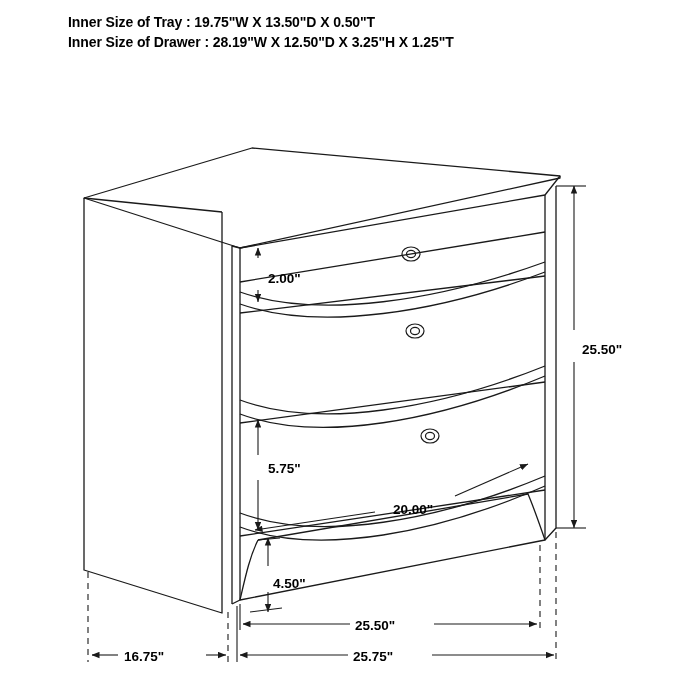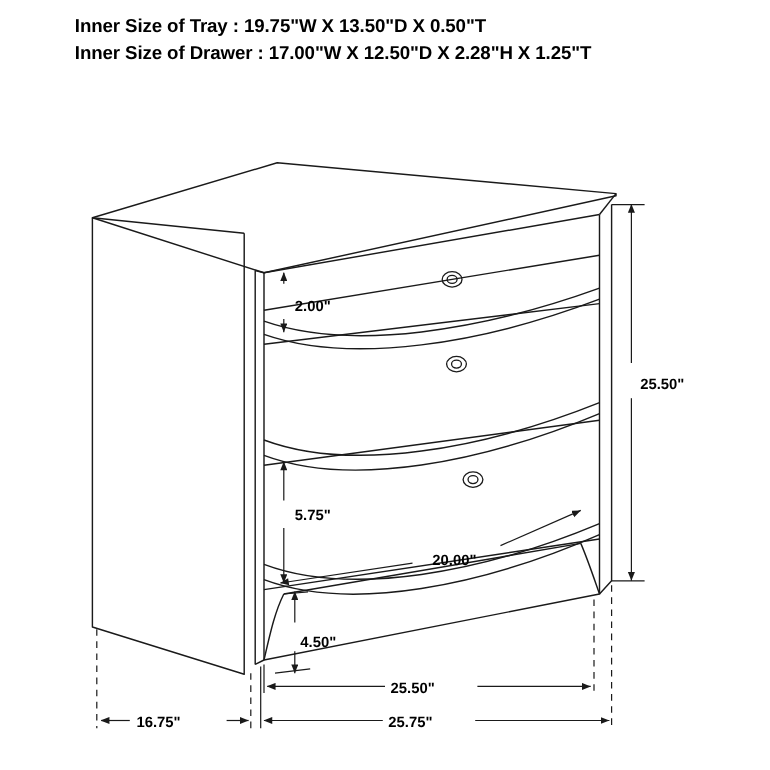--- a/index.html
+++ b/index.html
@@ -17,21 +17,21 @@
   }
   #page {
     position: relative;
     width: 700px;
     height: 700px;
   }
   .spec-block {
     position: absolute;
     left: 68px;
     top: 12px;
-    font-size: 17px;
+    font-size: 14px;
     font-weight: bold;
     line-height: 1.45;
     letter-spacing: -0.1px;
     white-space: nowrap;
   }
   .spec-line {
     display: block;
   }
   svg.diagram {
     position: absolute;
@@ -47,21 +47,21 @@
     fill: #000000;
   }
 </style>
 </head>
 <body>
 
 <div id="page">
 
   <div class="spec-block">
     <span class="spec-line">Inner Size of Tray : 19.75"W X 13.50"D X 0.50"T</span>
-    <span class="spec-line">Inner Size of Drawer : 17.00"W X 12.50"D X 2.28"H X 1.25"T</span>
+    <span class="spec-line">Inner Size of Drawer : 28.19"W X 12.50"D X 3.25"H X 1.25"T</span>
   </div>
 
   <svg class="diagram" viewBox="0 0 700 700">
     <defs>
       <marker id="arrowEnd" markerWidth="9" markerHeight="9" refX="8" refY="3.2" orient="auto" markerUnits="userSpaceOnUse">
         <path d="M0,0 L8,3.2 L0,6.4 z" fill="#1a1a1a"></path>
       </marker>
       <marker id="arrowStart" markerWidth="9" markerHeight="9" refX="0.5" refY="3.2" orient="auto" markerUnits="userSpaceOnUse">
         <path d="M8,0 L0,3.2 L8,6.4 z" fill="#1a1a1a"></path>
       </marker>

